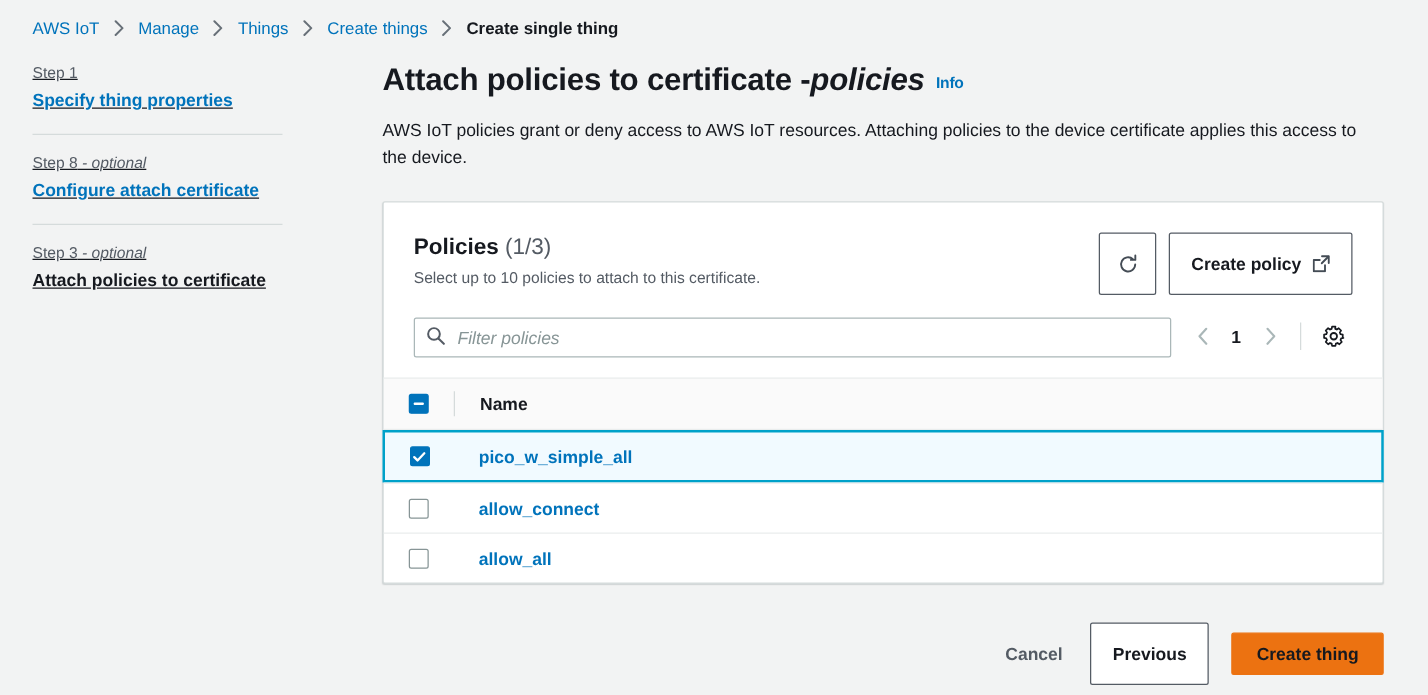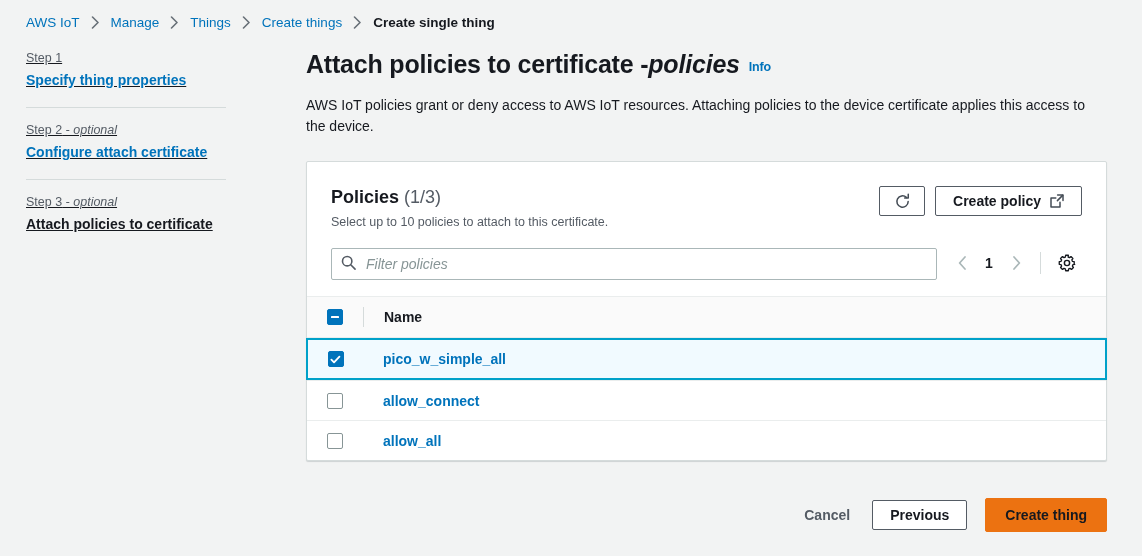--- a/index.html
+++ b/index.html
@@ -167,21 +167,21 @@
     cursor: pointer;
     display: inline-flex;
     align-items: center;
     justify-content: center;
     white-space: nowrap;
   }
   .btn-normal {
     background: #ffffff;
     border: 1px solid #545b64;
     color: #16191f;
-    height: 30px;
+    height: 50px;
     padding: 0 17px;
   }
   .btn-icon-only {
     width: 46px;
     padding: 0;
   }
   .btn-normal svg { display: block; }
   .ext-icon { margin-left: 9px; }
 
   
@@ -406,21 +406,21 @@
     <div class="step-label">
       <span>Step 1</span><span class="opt"></span>
     </div>
     <div class="step-title">Specify thing properties</div>
   </div>
 
   <div class="step-divider"></div>
 
   <div class="step-block">
     <div class="step-label">
-      <span>Step 2</span><span class="opt"> - optional</span>
+      <span>Step 8</span><span class="opt"> - optional</span>
     </div>
     <div class="step-title">Configure attach certificate</div>
   </div>
 
   <div class="step-divider"></div>
 
   <div class="step-block">
     <div class="step-label">
       <span>Step 3</span><span class="opt"> - optional</span>
     </div>

